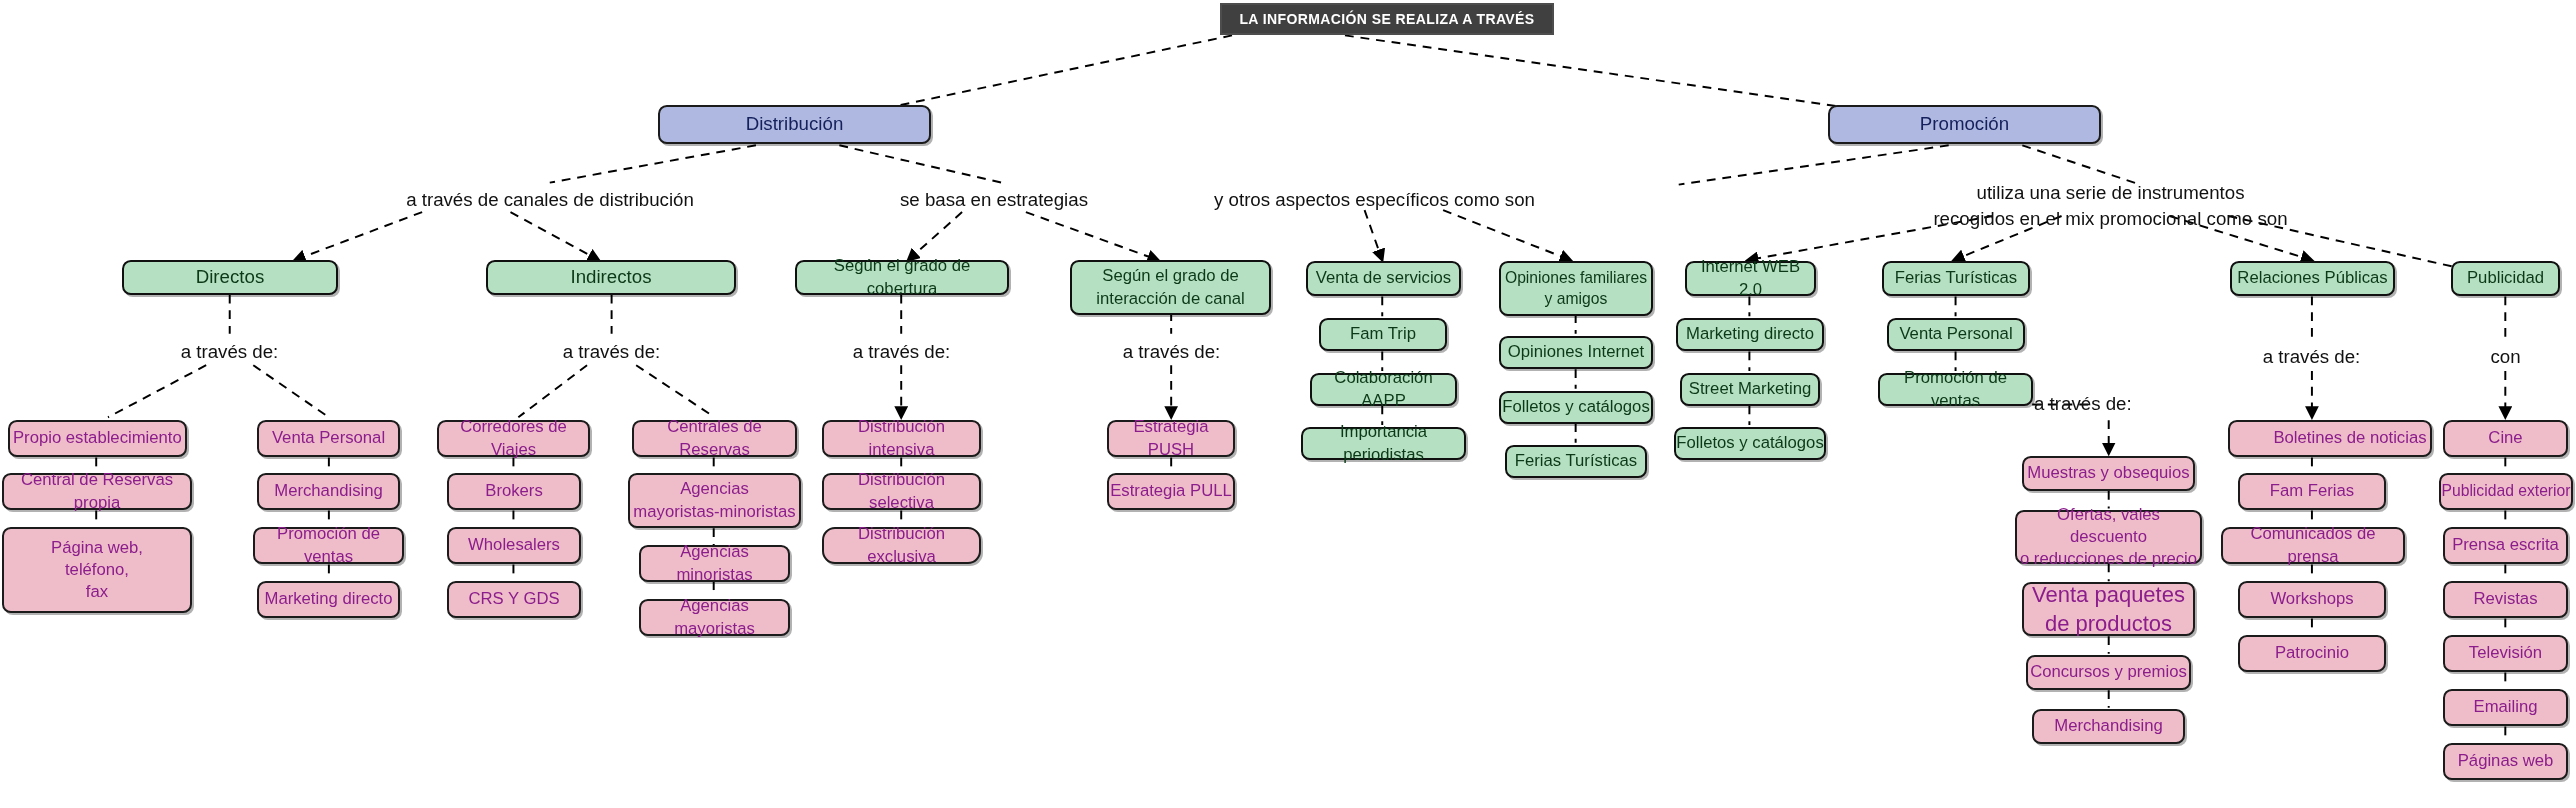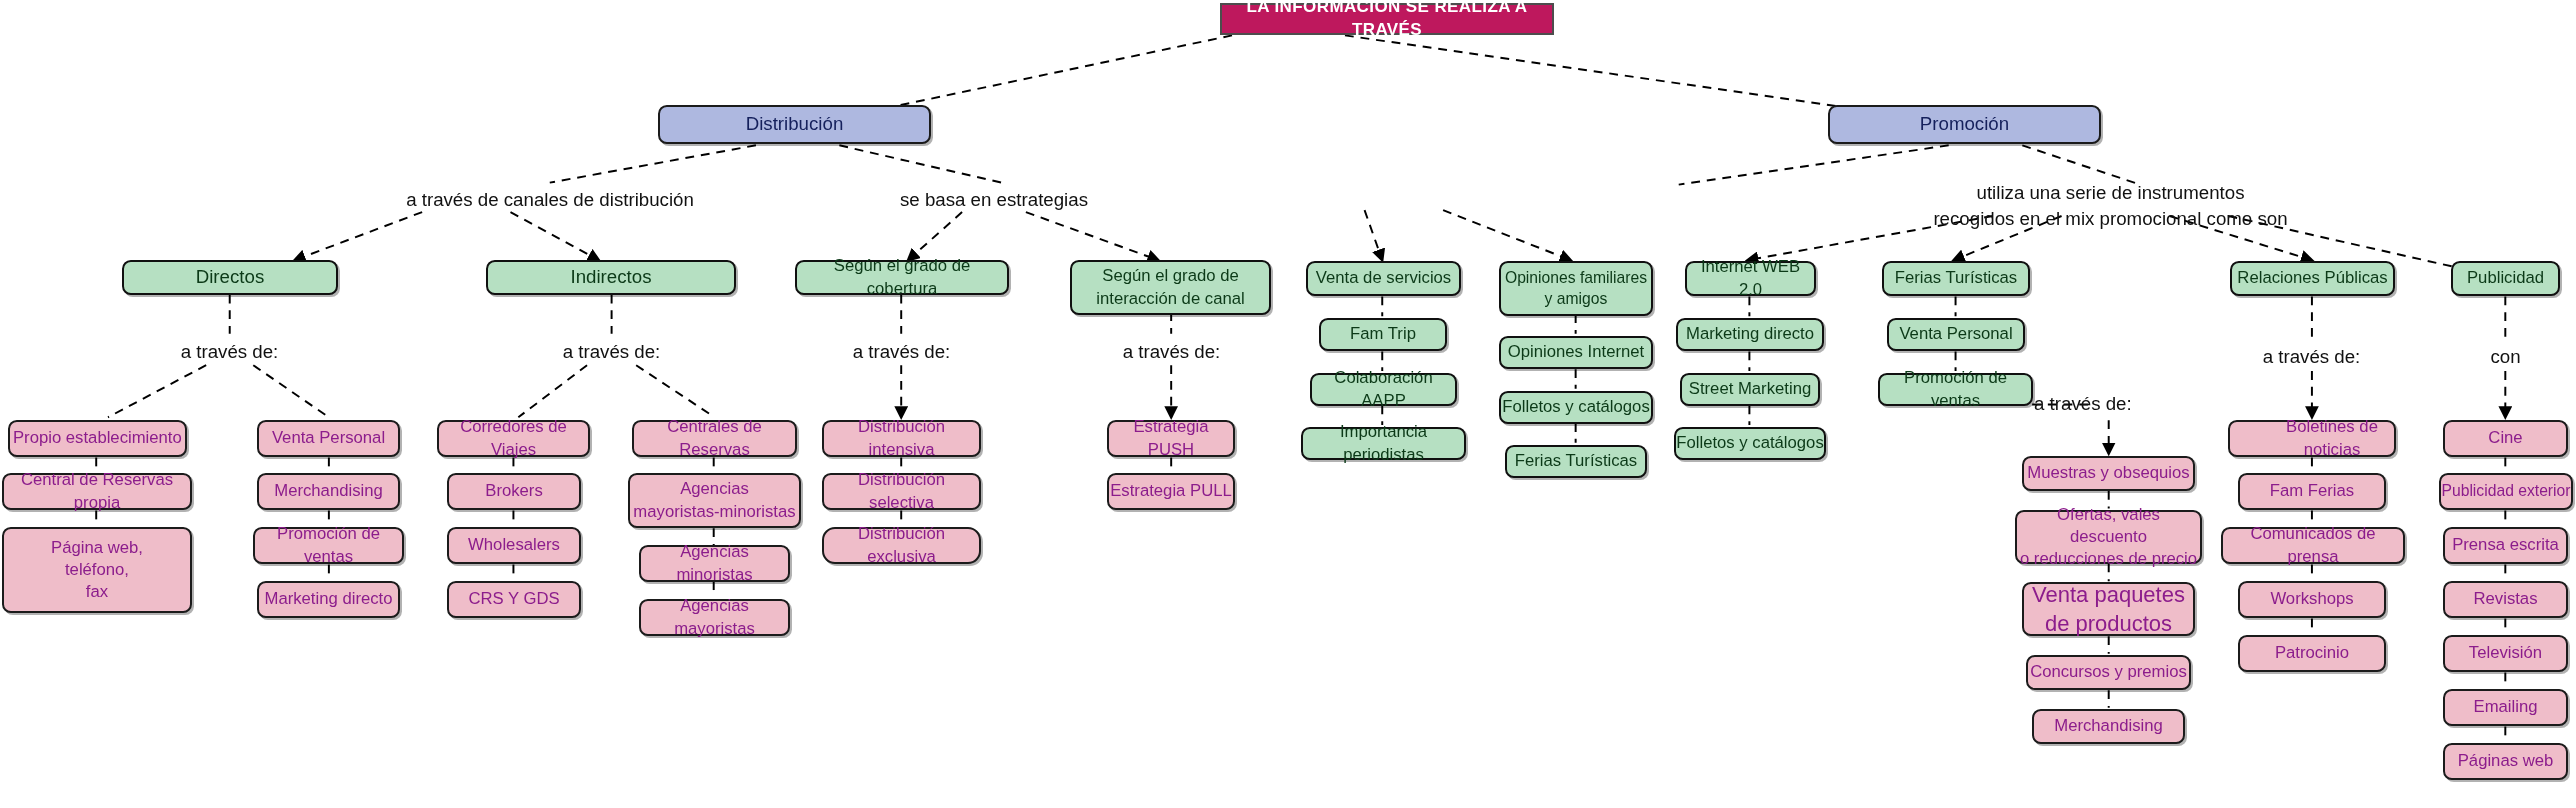--- a/index.html
+++ b/index.html
@@ -12,23 +12,23 @@
 
   .node{
     position:absolute;box-sizing:border-box;
     display:flex;align-items:center;justify-content:center;
     text-align:center;border:2px solid #1a1a1a;border-radius:8.8px;
     line-height:1.32;white-space:pre-line;
     box-shadow:2px 2px 0 rgba(0,0,0,0.30);
     z-index:5;
   }
   .title-node{
-    background:#be185d;border:2px solid #4d4d4d;border-radius:0;
+    background:#404040;border:2px solid #4d4d4d;border-radius:0;
     color:#ffffff;font-weight:bold;letter-spacing:0.4px;
-    font-size:17px;box-shadow:none;
+    font-size:14px;box-shadow:none;
   }
   .blue{background:#aeb8e0;border-color:#1b1b1b;color:#15205c;font-size:18.7px;}
   .green{background:#b6e0c2;border-color:#101010;color:#0c3a18;font-size:18.7px;}
   .pink{background:#efbdc9;border-color:#1b1b1b;color:#8c1d8c;font-size:18.7px;}
 
   .edge-label{
     position:absolute;color:#111;font-size:18.7px;line-height:1.38;
     text-align:center;white-space:pre-line;z-index:6;
     background:transparent;
   }
@@ -144,20 +144,21 @@
     </g>
   </svg>
 
   <div class="node title-node" style="left:1220px;top:2.9px;width:334px;height:32px;">LA INFORMACIÓN SE REALIZA A TRAVÉS</div>
 
   <div class="node blue" style="left:1828px;top:105px;width:273px;height:39px;">Promoción</div>
   <div class="node blue" style="left:658px;top:105px;width:273px;height:39px;">Distribución</div>
 
   <div class="edge-label" style="left:339px;top:187px;width:422px;">a través de canales de distribución</div>
   <div class="edge-label" style="left:849px;top:187px;width:290px;">se basa en estrategias</div>
+  <div class="edge-label" style="left:1134px;top:187px;width:481px;">y otros aspectos específicos como son</div>
   <div class="edge-label" style="left:1826px;top:180px;width:569px;">utiliza una serie de instrumentos
 recogidos en el mix promocional como son</div>
 
   <div class="node green" style="left:122px;top:260px;width:216px;height:35px;">Directos</div>
   <div class="node green" style="left:486px;top:260px;width:250px;height:35px;">Indirectos</div>
   <div class="node green" style="left:795px;top:260px;width:214px;height:35px;font-size:16.7px;">Según el grado de cobertura</div>
   <div class="node green" style="left:1070px;top:260px;width:201px;height:55px;font-size:16.7px;">Según el grado de
 interacción de canal</div>
 
   <div class="node green" style="left:1306px;top:261px;width:155px;height:35px;font-size:16.7px;">Venta de servicios</div>
@@ -221,21 +222,21 @@
   <div class="node green" style="left:1878px;top:373px;width:155px;height:33px;font-size:16.7px;">Promoción de ventas</div>
 
   <div class="node pink" style="left:2022px;top:456px;width:173px;height:35px;font-size:16.7px;">Muestras y obsequios</div>
   <div class="node pink" style="left:2015px;top:510px;width:187px;height:54px;font-size:16.7px;">Ofertas, vales descuento
 o reducciones de precio</div>
   <div class="node pink" style="left:2022px;top:582px;width:173px;height:54px;font-size:22px;">Venta paquetes
 de productos</div>
   <div class="node pink" style="left:2026px;top:655px;width:165px;height:35px;font-size:16.7px;">Concursos y premios</div>
   <div class="node pink" style="left:2032px;top:709px;width:153px;height:35px;font-size:16.7px;">Merchandising</div>
 
-  <div class="node pink" style="left:2228px;top:420px;width:168px;height:37px;font-size:16.7px;padding-left:40px;">Boletines de noticias</div>
+  <div class="node pink" style="left:2228px;top:420px;width:204px;height:37px;font-size:16.7px;padding-left:40px;">Boletines de noticias</div>
   <div class="node pink" style="left:2238px;top:473px;width:148px;height:37px;font-size:16.7px;">Fam Ferias</div>
   <div class="node pink" style="left:2221px;top:527px;width:184px;height:37px;font-size:16.7px;">Comunicados de prensa</div>
   <div class="node pink" style="left:2238px;top:581px;width:148px;height:37px;font-size:16.7px;">Workshops</div>
   <div class="node pink" style="left:2238px;top:635px;width:148px;height:37px;font-size:16.7px;">Patrocinio</div>
 
   <div class="node pink" style="left:2443px;top:420px;width:125px;height:37px;font-size:16.7px;">Cine</div>
   <div class="node pink" style="left:2439px;top:473px;width:134px;height:37px;font-size:15.7px;">Publicidad exterior</div>
   <div class="node pink" style="left:2443px;top:527px;width:125px;height:37px;font-size:16.7px;">Prensa escrita</div>
   <div class="node pink" style="left:2443px;top:581px;width:125px;height:37px;font-size:16.7px;">Revistas</div>
   <div class="node pink" style="left:2443px;top:635px;width:125px;height:37px;font-size:16.7px;">Televisión</div>

